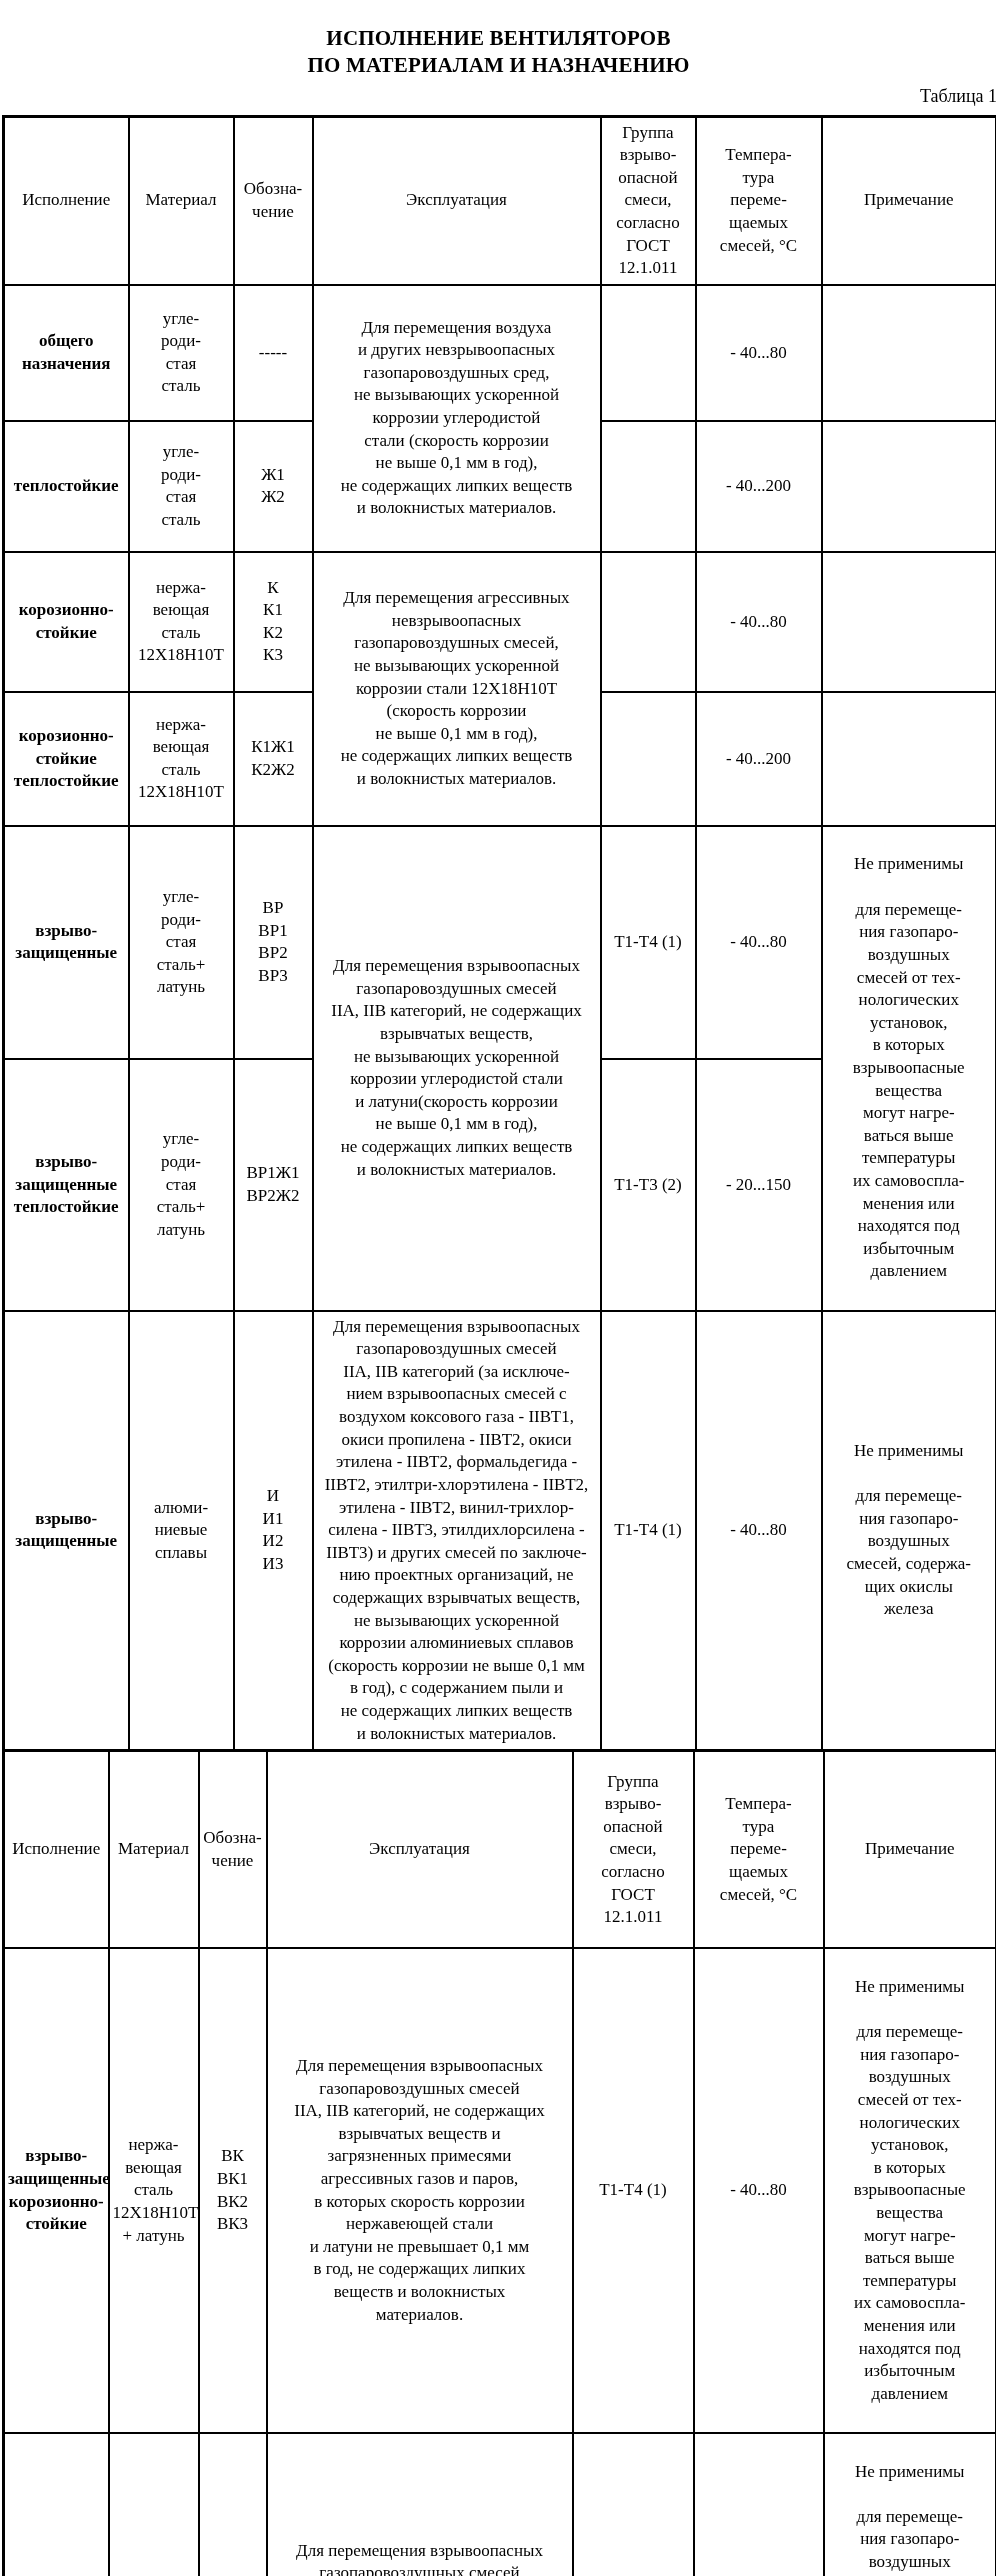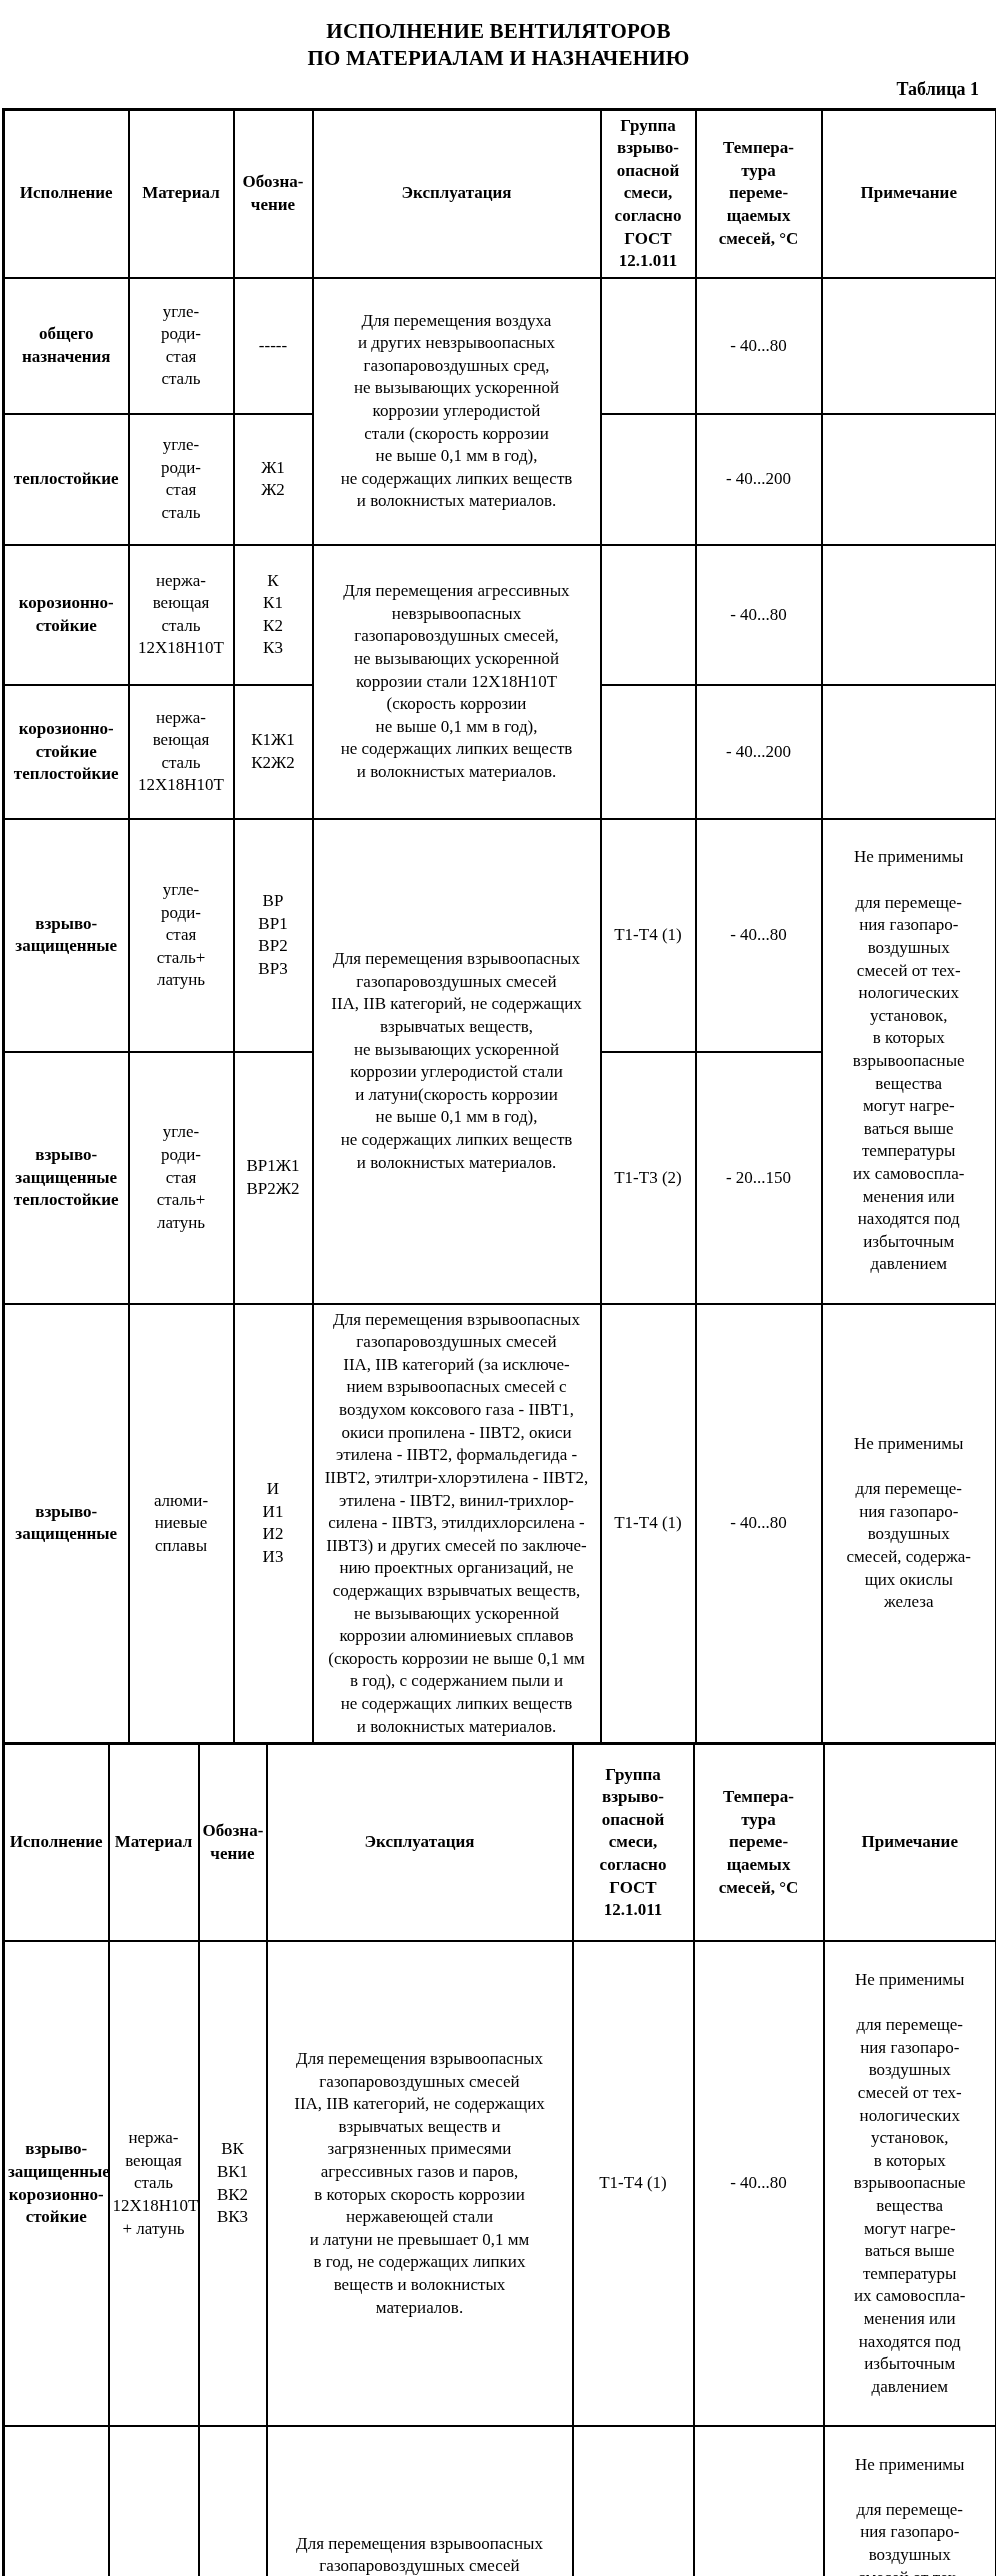--- a/index.html
+++ b/index.html
@@ -8,49 +8,48 @@
     font-family:"Liberation Serif","DejaVu Serif",serif;
     color:#000;
     -webkit-font-smoothing:antialiased;
   }
   .doc{width:997px;}
   .doc-title{
     text-align:center;
     font-weight:bold;
     font-size:21px;
     line-height:1.3;
-    margin:18px 0 2px 0;
+    margin:25px 0 2px 0;
     white-space:pre-line;
     letter-spacing:0.2px;
   }
   .table-caption{
     text-align:right;
     font-size:18px;
-    padding:4px 18px 8px 0;
-    font-weight:bold;
+    padding:4px 0 8px 0;
   }
   table{
     border-collapse:collapse;
     table-layout:fixed;
     margin-left:2px;
     width:992px;
     border:3px solid #000;
   }
   table.part2{margin-top:-3px;}
   td,th{
     border:2px solid #000;
     text-align:center;
     vertical-align:middle;
     padding:4px 3px;
     font-size:17px;
     line-height:1.33;
     white-space:pre-line;
     overflow:hidden;
   }
-  th{font-weight:bold;}
+  th{font-weight:normal;}
   .bold{font-weight:bold;margin-top:36px;}
   .note-title{font-weight:normal;white-space:pre-line;}
   .note-body{white-space:pre-line;}
   
   .hh1 td, .hh1 th{height:136px;}
   .rh1 td{height:126px;}
   .rh2 td{height:121px;}
   .rh3 td{height:130px;}
   .rh4 td{height:124px;}
   .rh5 td{height:168px;}

